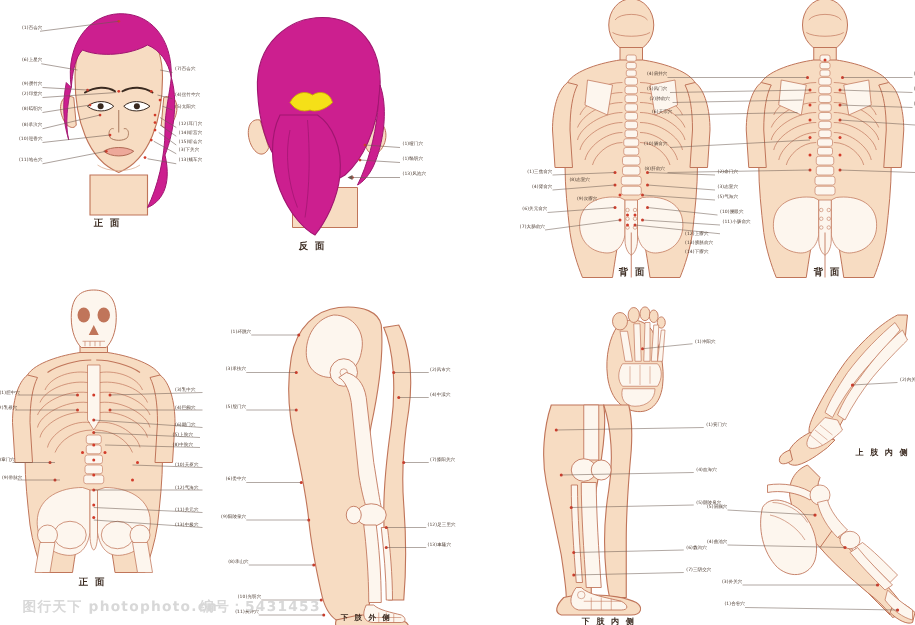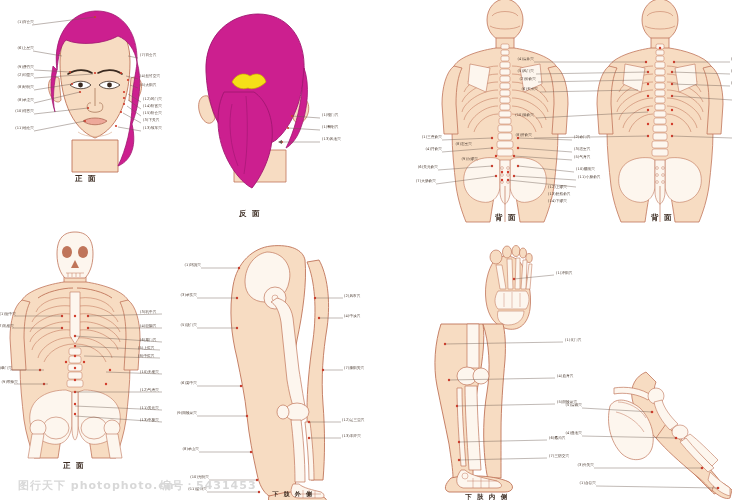--- a/index.html
+++ b/index.html
@@ -144,21 +144,21 @@
       <g stroke="#6b5a50" stroke-width="0.45" fill="none">
         <path d="M124 118 L96 116"></path>
         <path d="M124 130 L92 128"></path>
         <path d="M124 142 L86 142"></path>
       </g>
       <path d="M88 142 L84 142 M86 140 L82 142 L86 144 Z" fill="#6b5a50" stroke="none"></path>
     </svg>
     <div class="lbl" style="left:126px;top:114px;">(1)哑门穴</div>
     <div class="lbl" style="left:126px;top:126px;">(1)翳明穴</div>
     <div class="lbl" style="left:126px;top:138px;">(13)风池穴</div>
-    <div class="cap" style="left:38px;top:192px;width:32px;margin-top:17px;">反 面</div>
+    <div class="cap" style="left:38px;top:192px;width:32px;">反 面</div>
   </div>
 
   <div class="panel" style="left:430px;top:0;width:155px;height:232px;">
     <svg width="155" height="232" viewBox="0 0 155 232">
       <g stroke="#c0755a" stroke-width="0.8" fill="#f7dcc2">
 
         <ellipse cx="75" cy="20" rx="18" ry="21"></ellipse>
 
         <path d="M66 38 L66 50 L84 50 L84 38 Z"></path>
 
@@ -725,20 +725,52 @@
       </g>
     </svg>
     <div class="lbl" style="left:150px;top:19px;">(1)箕门穴</div>
     <div class="lbl" style="left:142px;top:55px;">(4)血海穴</div>
     <div class="lbl" style="left:142px;top:81px;">(5)阴陵泉穴</div>
     <div class="lbl" style="left:134px;top:117px;">(6)蠡沟穴</div>
     <div class="lbl" style="left:134px;top:135px;">(7)三阴交穴</div>
     <div class="cap" style="left:44px;top:161px;width:56px;font-size:6.5px;margin-top:12px;">下 肢 内 侧</div>
   </div>
 
+  <div class="panel" style="left:620px;top:248px;width:112px;height:125px;">
+    <svg width="112" height="125" viewBox="0 0 112 125">
+      <g stroke="#c0755a" stroke-width="0.8" fill="#f7dcc2">
+        <path d="M98 4 C86 10 70 24 56 42 C46 56 38 70 32 82
+                 C28 90 26 96 28 100 L46 104 C50 96 56 84 64 72
+                 C76 54 90 36 104 24 L106 4 Z"></path>
+
+        <path d="M28 98 C20 102 12 108 10 116 C8 122 12 125 18 124
+                 C26 122 34 116 42 110 L48 104 Z"></path>
+        <path d="M12 112 C6 114 2 118 4 122 C6 124 10 123 14 120 Z"></path>
+      </g>
+
+      <g fill="#fdf6ee" stroke="#c0755a" stroke-width="0.6">
+        <path d="M96 10 C84 20 70 34 58 50 C50 62 44 72 40 82 L46 86
+                 C52 74 60 62 70 50 C80 38 92 26 100 16 Z"></path>
+        <path d="M102 16 C90 26 78 40 68 54 C60 64 54 74 50 84 L56 88
+                 C62 76 70 64 78 54 C88 42 98 32 106 24 Z"></path>
+
+        <path d="M40 86 C34 92 28 98 26 104 C24 110 28 112 34 110
+                 C40 108 48 102 54 96 L50 88 Z"></path>
+      </g>
+      <g fill="none" stroke="#c0755a" stroke-width="0.4">
+        <path d="M32 96 L42 104"></path>
+          <path d="M36 92 L46 100"></path>
+        <path d="M28 100 L38 108"></path>
+      </g>
+      <circle cx="62" cy="60" r="1.3" fill="#d23b2a"></circle>
+      <path d="M62 60 L98 58" stroke="#6b5a50" stroke-width="0.42" fill="none"></path>
+    </svg>
+    <div class="lbl" style="left:100px;top:55px;">(2)内关穴</div>
+    <div class="cap" style="left:58px;top:110px;width:56px;font-size:6.5px;">上 肢 内 侧</div>
+  </div>
 
   <div class="panel" style="left:600px;top:368px;width:132px;height:132px;">
     <svg width="132" height="132" viewBox="0 0 132 132">
       <g stroke="#c0755a" stroke-width="0.8" fill="#f7dcc2">
 
         <path d="M46 4 C36 8 30 18 32 30 C34 44 44 58 56 70
                  C66 80 78 92 90 102 C98 110 106 118 112 124
                  L122 116 C114 106 104 94 94 84 C82 72 70 60 62 48
                  C54 36 52 24 56 14 Z"></path>
 

